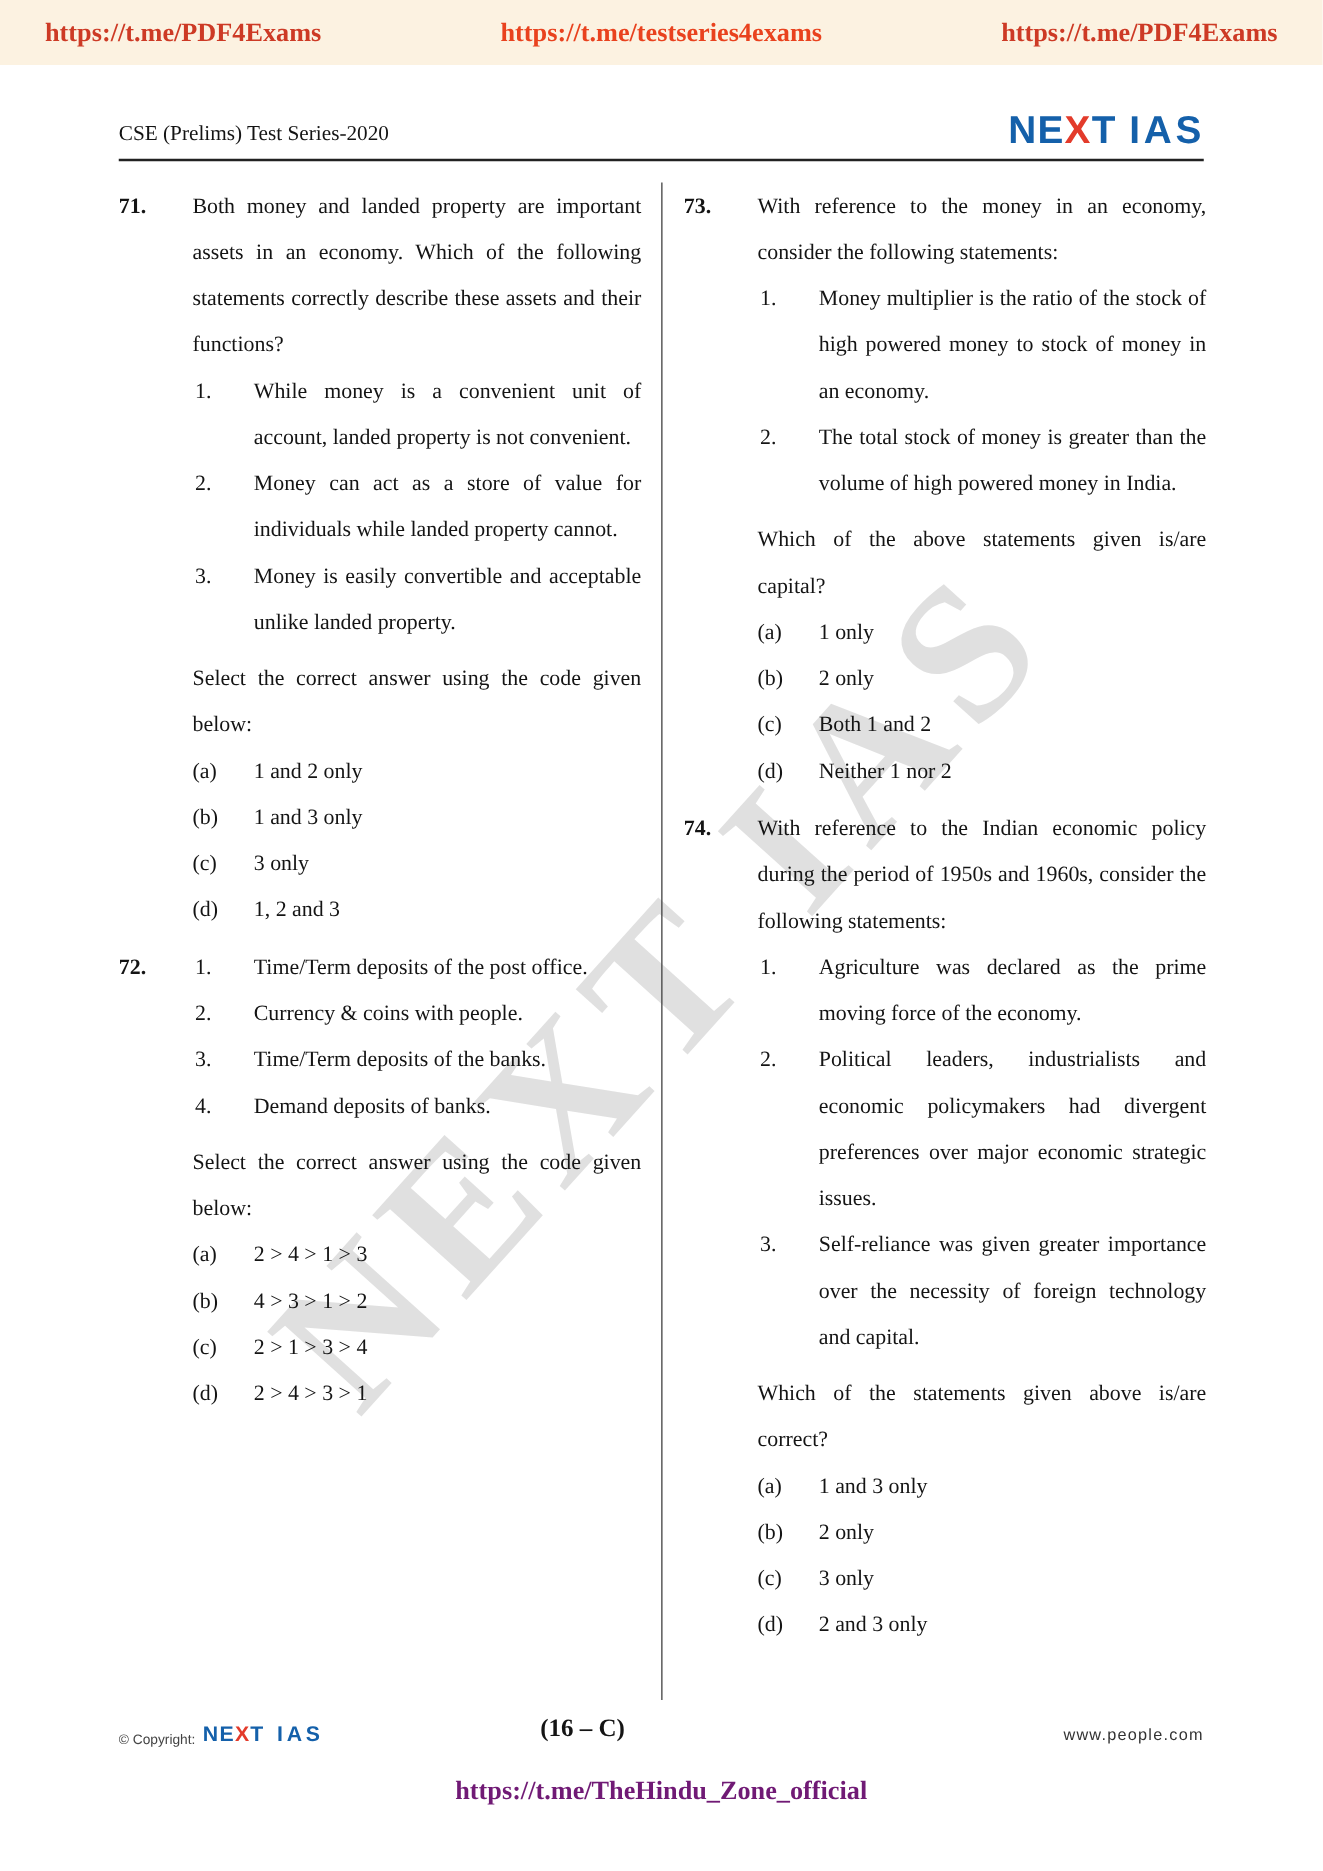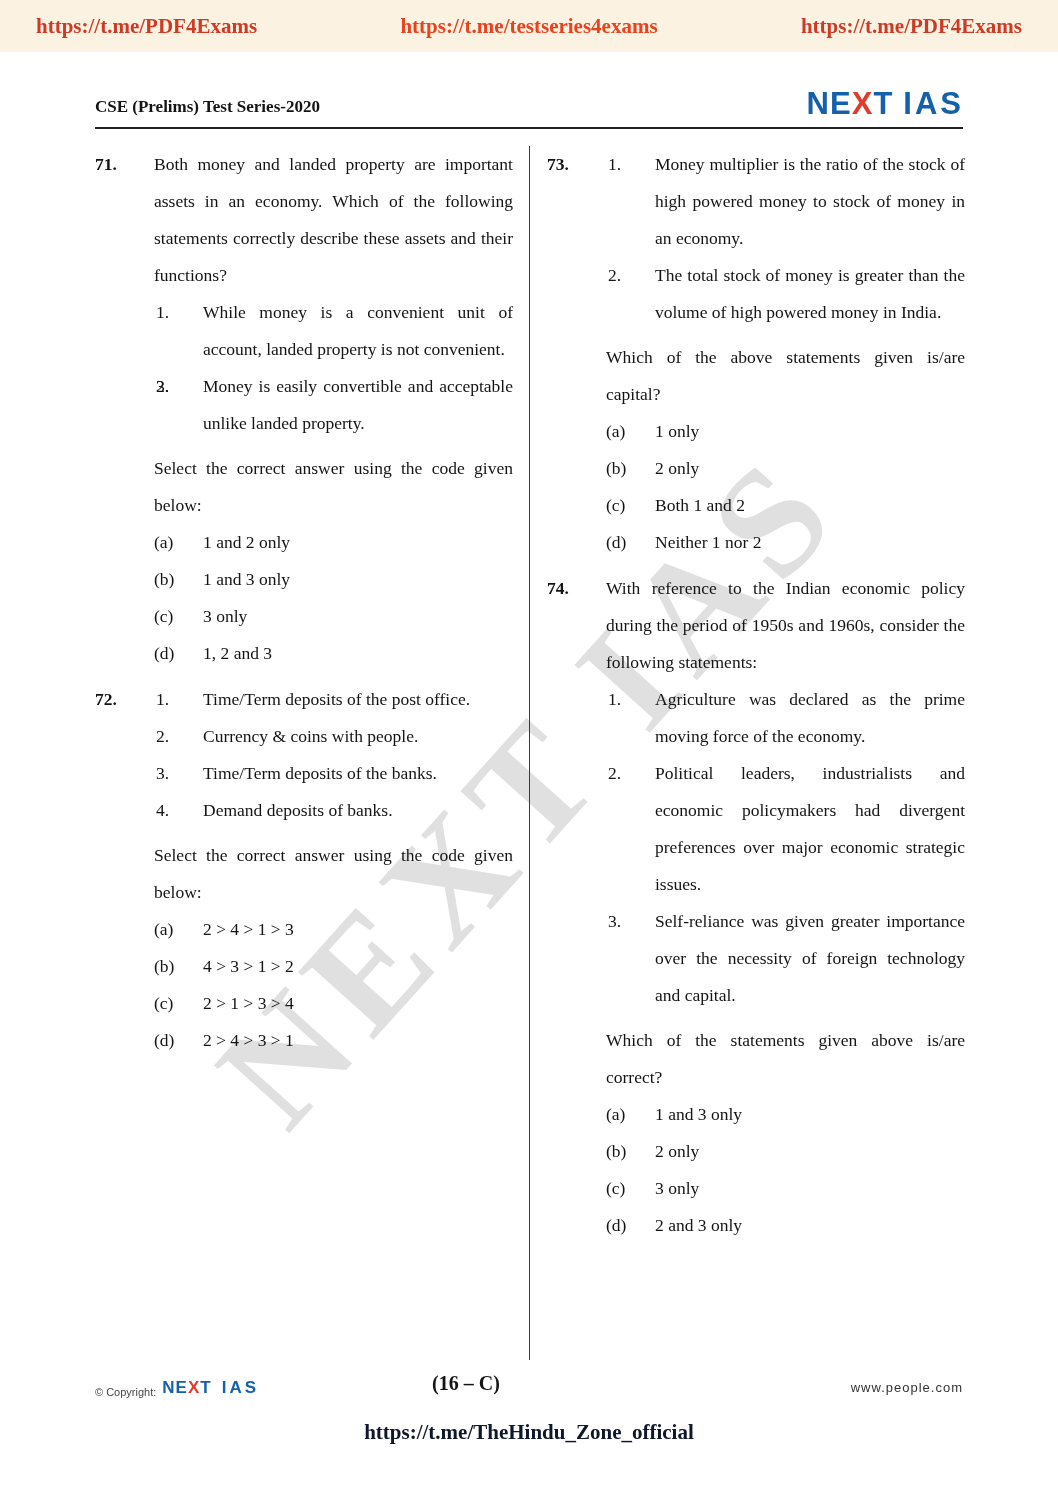--- a/index.html
+++ b/index.html
@@ -12,21 +12,21 @@
   .banner {
     position:absolute; top:0; left:0; width:1058px; height:52px;
     background:#fcf2e1; display:flex; align-items:center;
     justify-content:space-between; padding:0 36px; z-index:3;
   }
   .banner .blink { font-weight:bold; font-size:21px; text-decoration:none; cursor:pointer; }
   .banner .side { color:#cd3a25; }
   .banner .mid  { color:#e9421e; }
 
   
-  .header-title { position:absolute; left:95px; top:97px; font-weight:bold; font-size:17px; z-index:2; }
+  .header-title { position:absolute; left:95px; top:97px; font-weight:normal; font-size:17px; z-index:2; }
   .brand { font-family:"Liberation Sans", sans-serif; font-weight:800; letter-spacing:1px; white-space:nowrap; }
   .brand .blue { color:#1460aa; }
   .brand .red  { color:#e33b2b; }
   .brand .ias  { color:#1460aa; margin-left:10px; letter-spacing:3px; }
   .logo-header { position:absolute; right:94px; top:86px; font-size:31px; z-index:2; }
   .header-rule { position:absolute; left:95px; top:127px; width:868px; height:2px; background:#222; z-index:2; }
 
   
   .watermark {
     position:absolute; left:529px; top:790px;
@@ -51,21 +51,21 @@
   .q-lead { text-align:justify; margin-top:8px; }
   .opt { position:relative; padding-left:49px; }
   .opt-label { position:absolute; left:0; }
 
   
   .footer-copy { position:absolute; left:95px; top:1378px; display:flex; align-items:flex-end; z-index:2; }
   .footer-copy .copy-label { font-family:"Liberation Sans", sans-serif; font-size:11px; color:#444; margin-right:6px; }
   .logo-footer { font-size:17px; }
   .page-number { position:absolute; left:0; top:1372px; width:932px; text-align:center; font-weight:bold; font-size:20px; z-index:2; }
   .website { position:absolute; right:95px; top:1380px; font-family:"Liberation Sans", sans-serif; font-size:13px; color:#333; letter-spacing:1px; z-index:2; cursor:pointer; }
-  .bottom-link { position:absolute; left:0; top:1420px; width:1058px; text-align:center; font-weight:bold; font-size:21px; color:#0f172a; z-index:2; cursor:pointer; }
+  .bottom-link { position:absolute; left:0; top:1420px; width:1058px; text-align:center; font-weight:bold; font-size:21px; color:#701a75; z-index:2; cursor:pointer; }
 </style>
 </head>
 <body>
 
 <div class="banner">
   <a class="blink side">https://t.me/PDF4Exams</a>
   <a class="blink mid">https://t.me/testseries4exams</a>
   <a class="blink side">https://t.me/PDF4Exams</a>
 </div>
 
@@ -84,20 +84,21 @@
   <div class="question">
     <span class="q-num">71.</span>
     <div class="q-body">
       <p class="q-intro">Both money and landed property are important assets in an economy. Which of the following statements correctly describe these assets and their functions?</p>
       <div class="stmt">
         <span class="stmt-num">1.</span>
         <span>While money is a convenient unit of account, landed property is not convenient.</span>
       </div>
       <div class="stmt">
         <span class="stmt-num">2.</span>
+        <span>Money can act as a store of value for individuals while landed property cannot.</span>
       </div>
       <div class="stmt">
         <span class="stmt-num">3.</span>
         <span>Money is easily convertible and acceptable unlike landed property.</span>
       </div>
       <p class="q-lead">Select the correct answer using the code given below:</p>
       <div class="opt">
         <span class="opt-label">(a)</span>
         <span>1 and 2 only</span>
       </div>
@@ -154,20 +155,21 @@
       </div>
     </div>
   </div>
 </div>
 
 <div class="col col-right">
 
   <div class="question">
     <span class="q-num">73.</span>
     <div class="q-body">
+      <p class="q-intro">With reference to the money in an economy, consider the following statements:</p>
       <div class="stmt">
         <span class="stmt-num">1.</span>
         <span>Money multiplier is the ratio of the stock of high powered money to stock of money in an economy.</span>
       </div>
       <div class="stmt">
         <span class="stmt-num">2.</span>
         <span>The total stock of money is greater than the volume of high powered money in India.</span>
       </div>
       <p class="q-lead">Which of the above statements given is/are capital?</p>
       <div class="opt">

